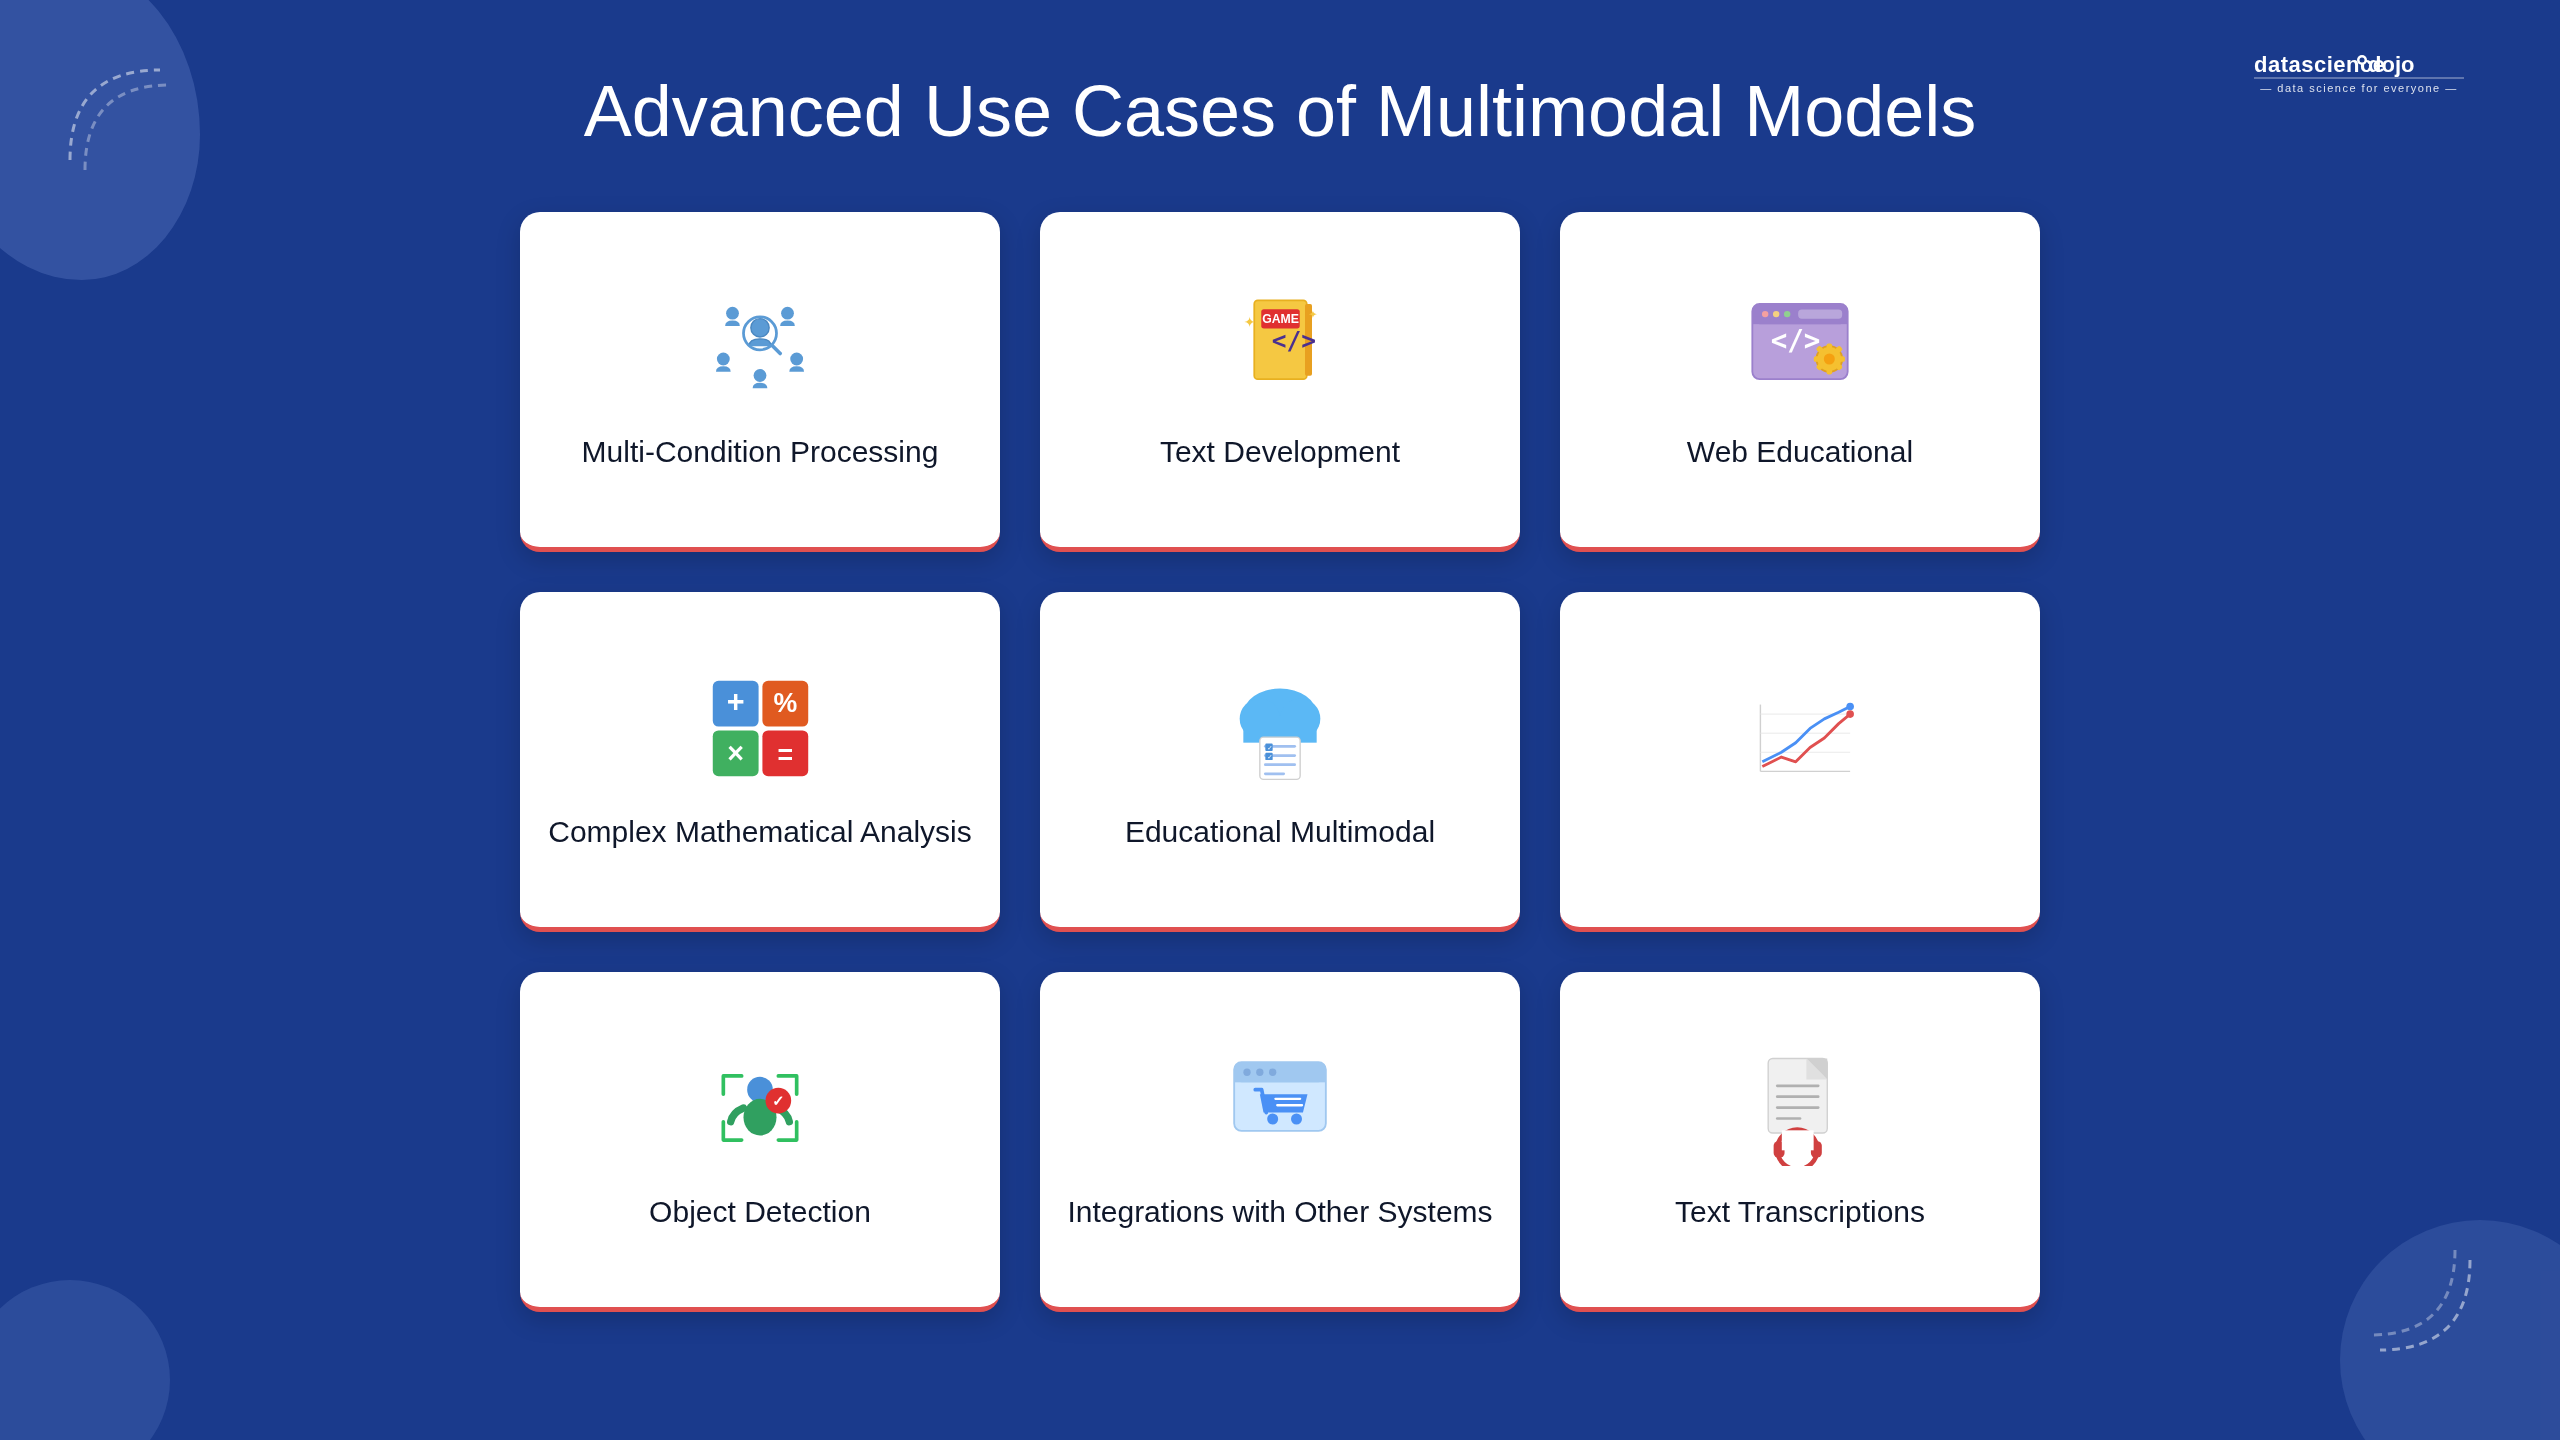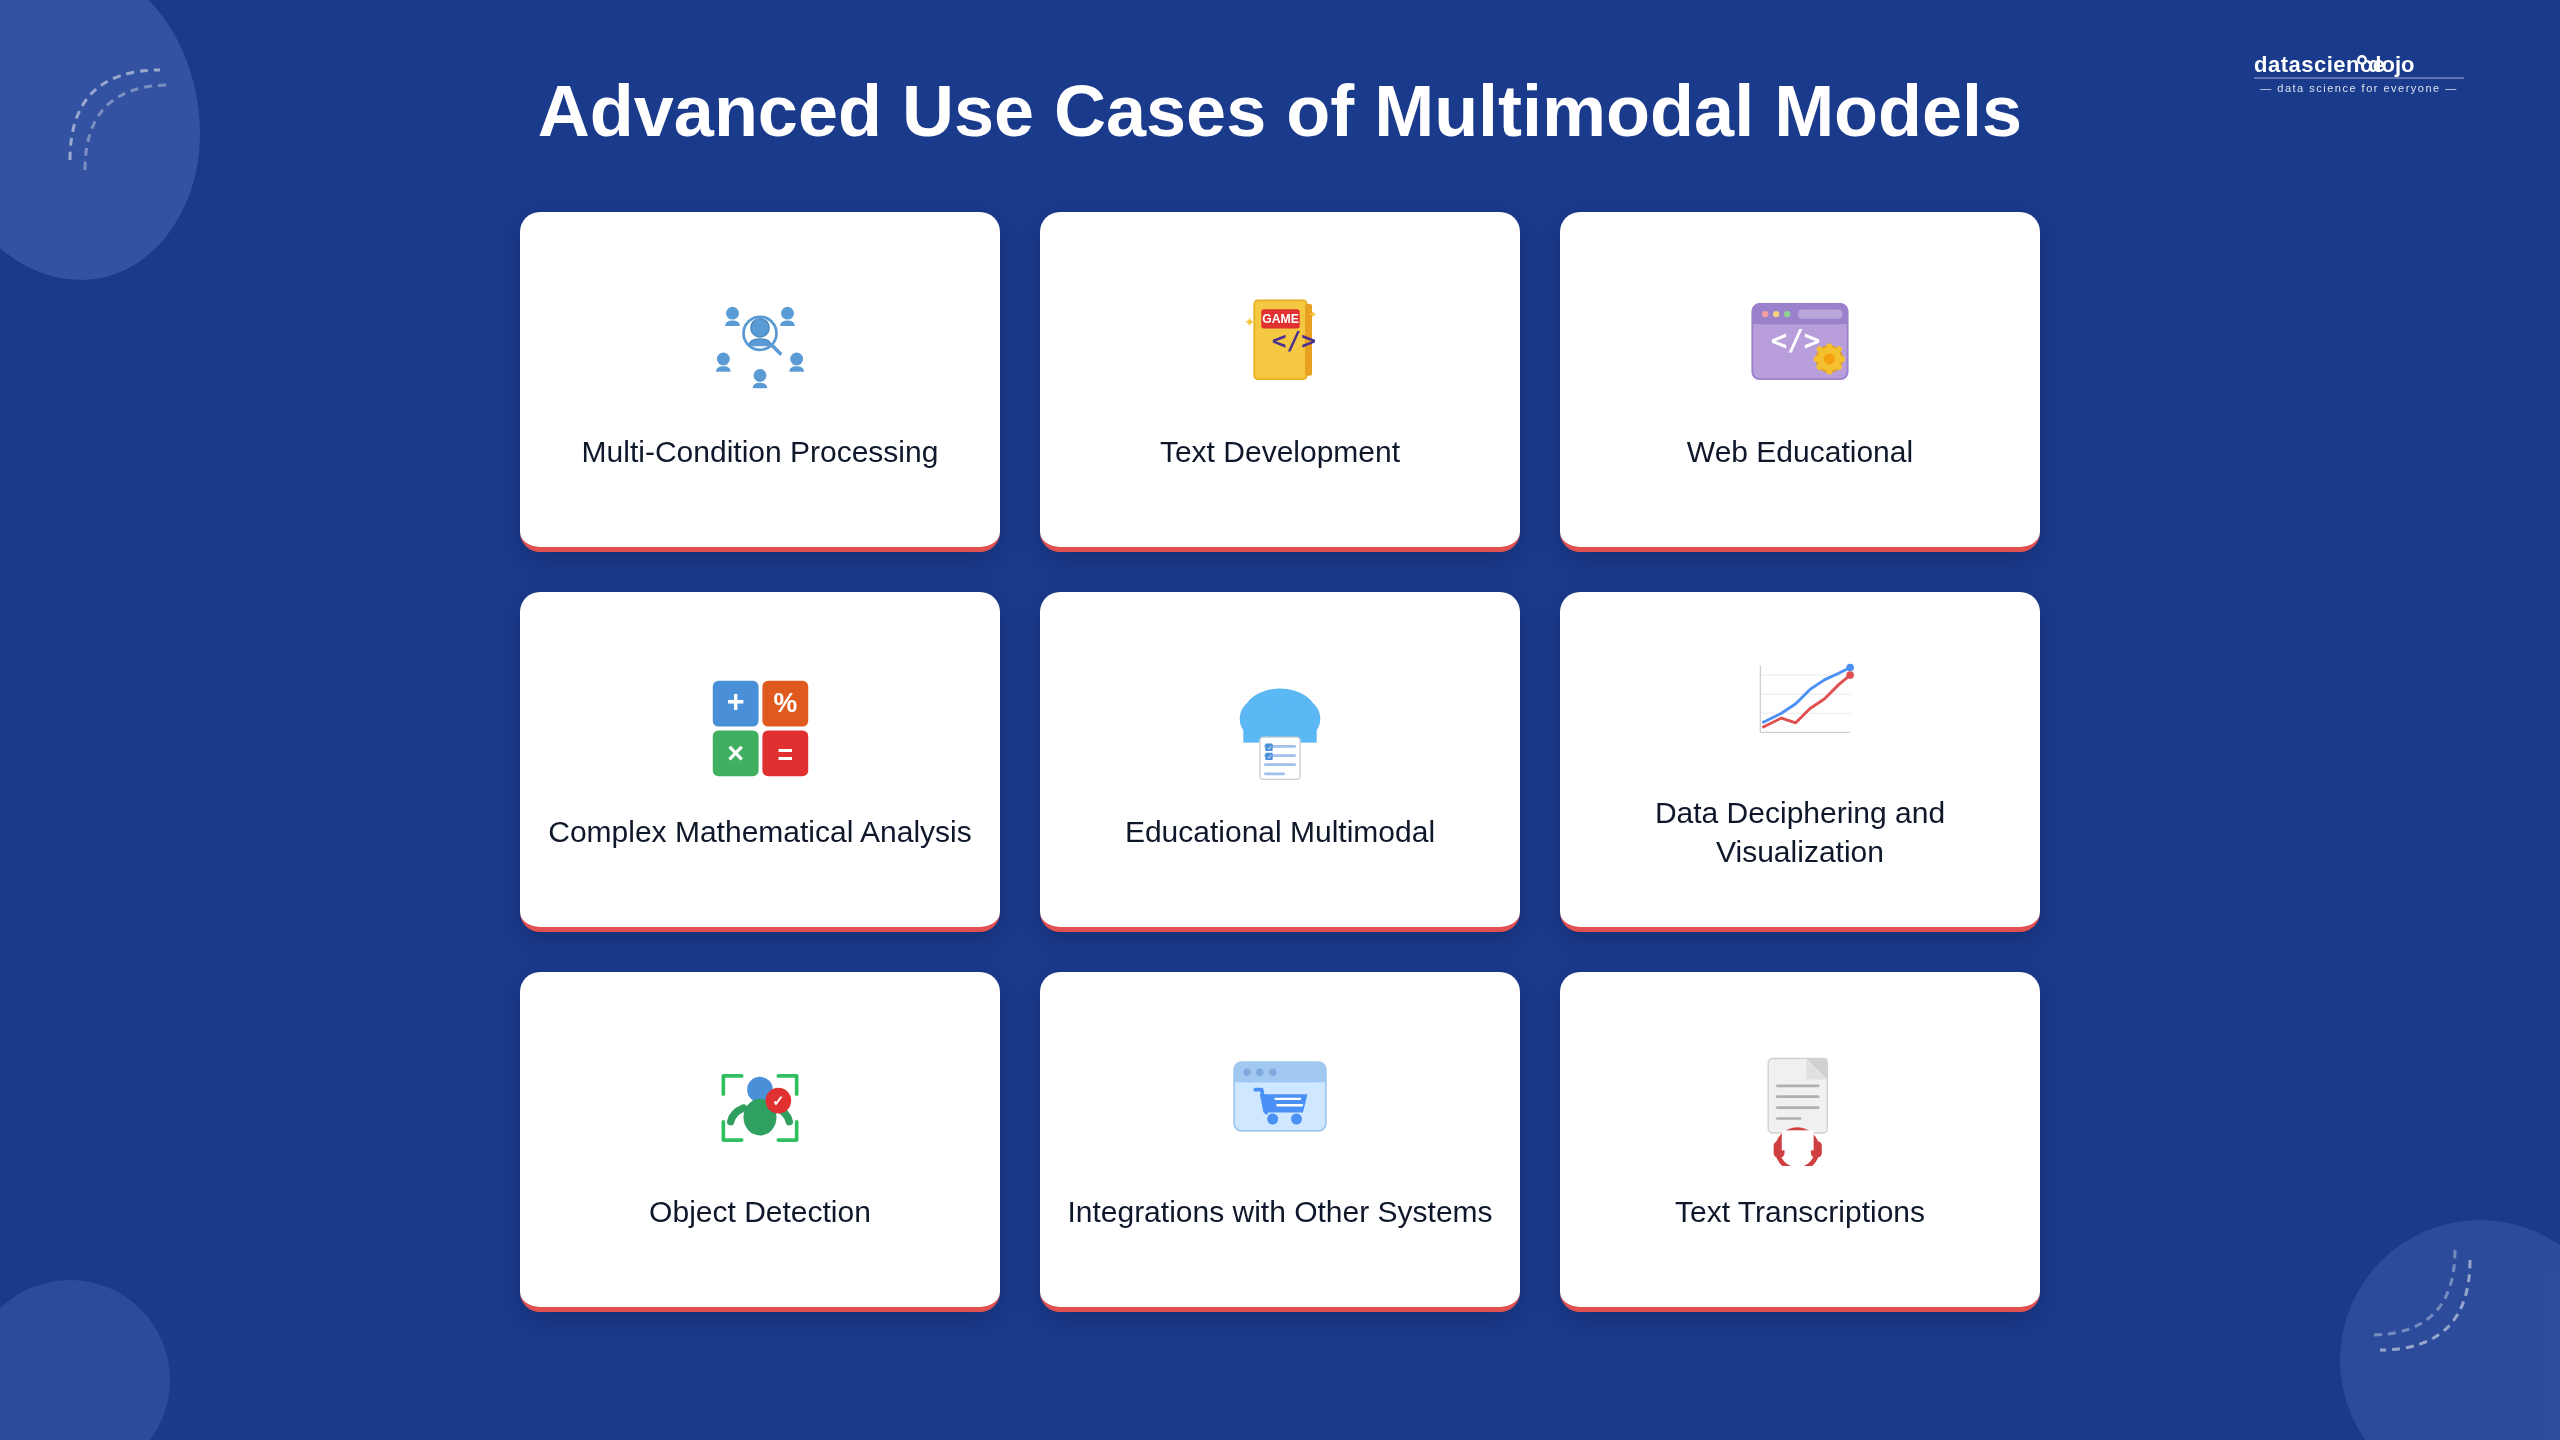--- a/index.html
+++ b/index.html
@@ -77,21 +77,21 @@
       position: absolute;
       top: 40px;
       right: 91px;
       z-index: 10;
       text-align: center;
     }
 
     
     .main-title {
       font-size: 72px;
-      font-weight: 700;
+      font-weight: 400;
       color: white;
       text-align: center;
       margin-bottom: 60px;
       margin-top: 10px;
     }
 
     
     .grid {
       display: grid;
       grid-template-columns: repeat(3, 480px);
@@ -308,21 +308,20 @@
         <line x1="18" y1="20" x2="112" y2="20" stroke="#e8e8e8" stroke-width="1"></line>
 
         <polyline points="20,75 40,65 55,70 70,55 85,45 100,30 112,20" fill="none" stroke="#e05050" stroke-width="3" stroke-linejoin="round"></polyline>
 
         <polyline points="20,70 40,60 55,50 70,35 85,25 100,18 112,12" fill="none" stroke="#4a90f5" stroke-width="3" stroke-linejoin="round"></polyline>
 
         <circle cx="112" cy="12" r="4" fill="#4a90f5"></circle>
         <circle cx="112" cy="20" r="4" fill="#e05050"></circle>
       </svg>
     </div>
-        <div class="card-label">Data Deciphering and Visualization</div>
       </div>
       <div class="card">
         <div class="card-icon">
       <svg viewBox="0 0 120 120" width="110" height="110">
 
         <path d="M20,45 L20,25 L40,25" fill="none" stroke="#30c060" stroke-width="4" stroke-linecap="round" stroke-linejoin="round"></path>
         <path d="M80,25 L100,25 L100,45" fill="none" stroke="#30c060" stroke-width="4" stroke-linecap="round" stroke-linejoin="round"></path>
         <path d="M20,75 L20,95 L40,95" fill="none" stroke="#30c060" stroke-width="4" stroke-linecap="round" stroke-linejoin="round"></path>
         <path d="M80,95 L100,95 L100,75" fill="none" stroke="#30c060" stroke-width="4" stroke-linecap="round" stroke-linejoin="round"></path>
 

